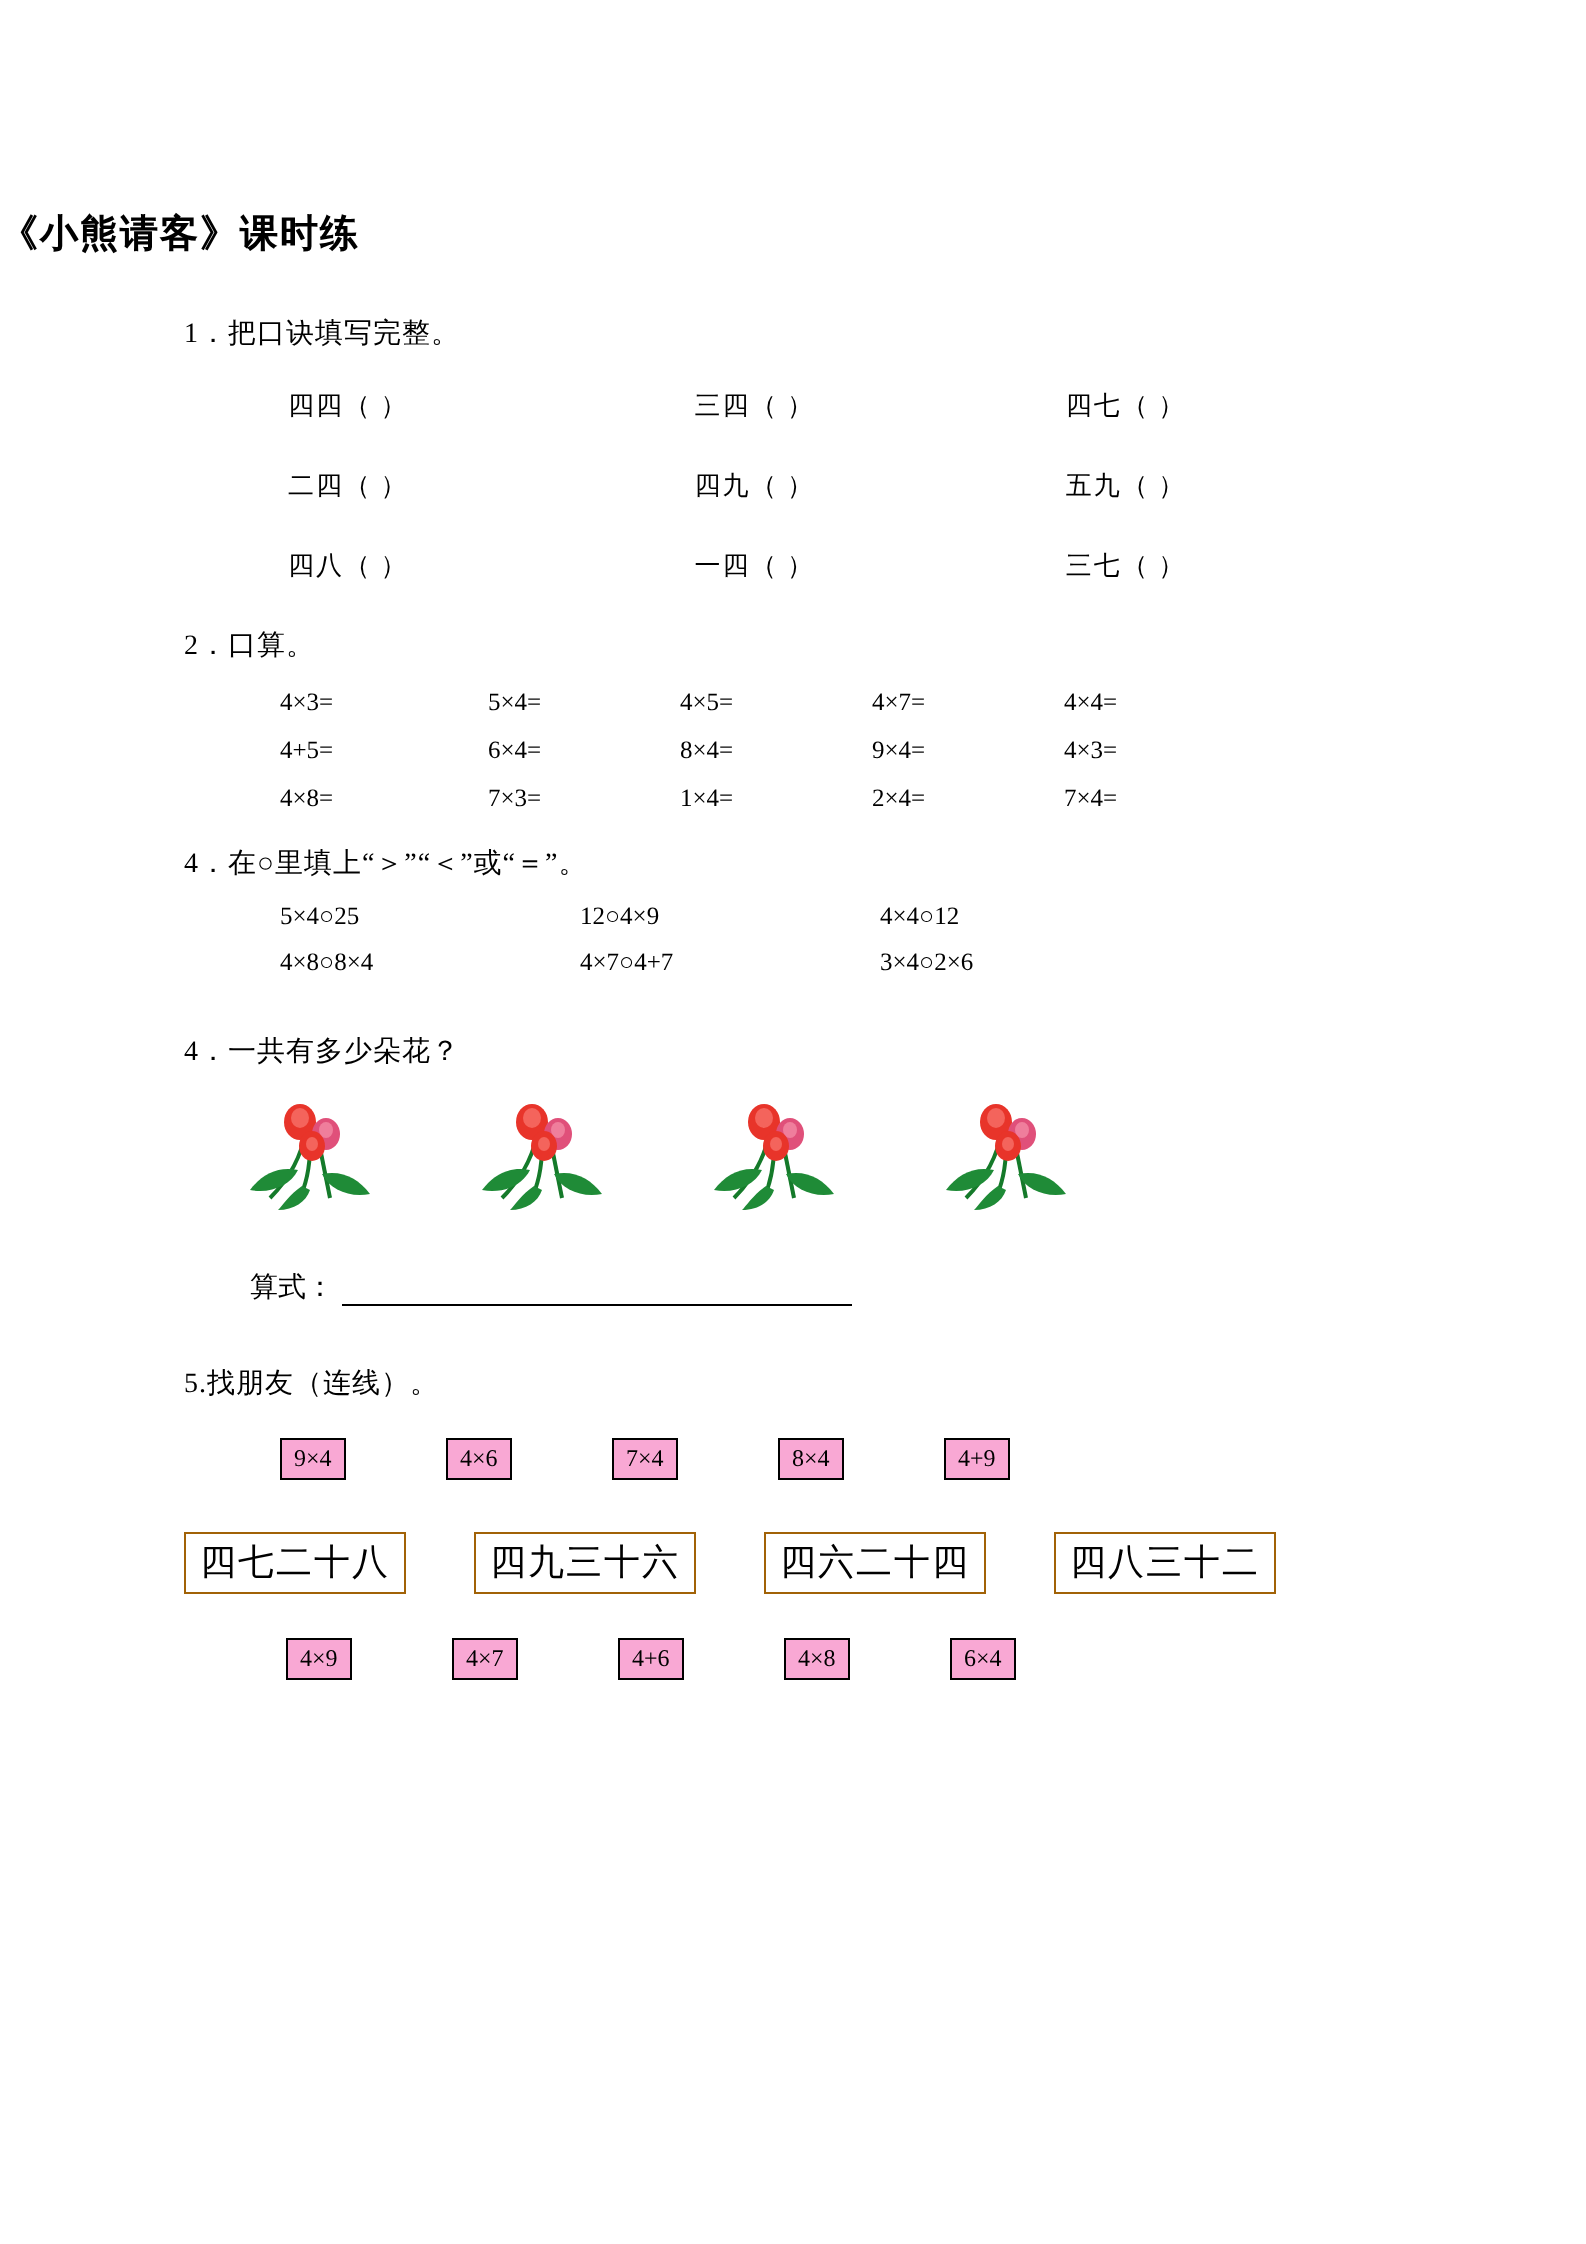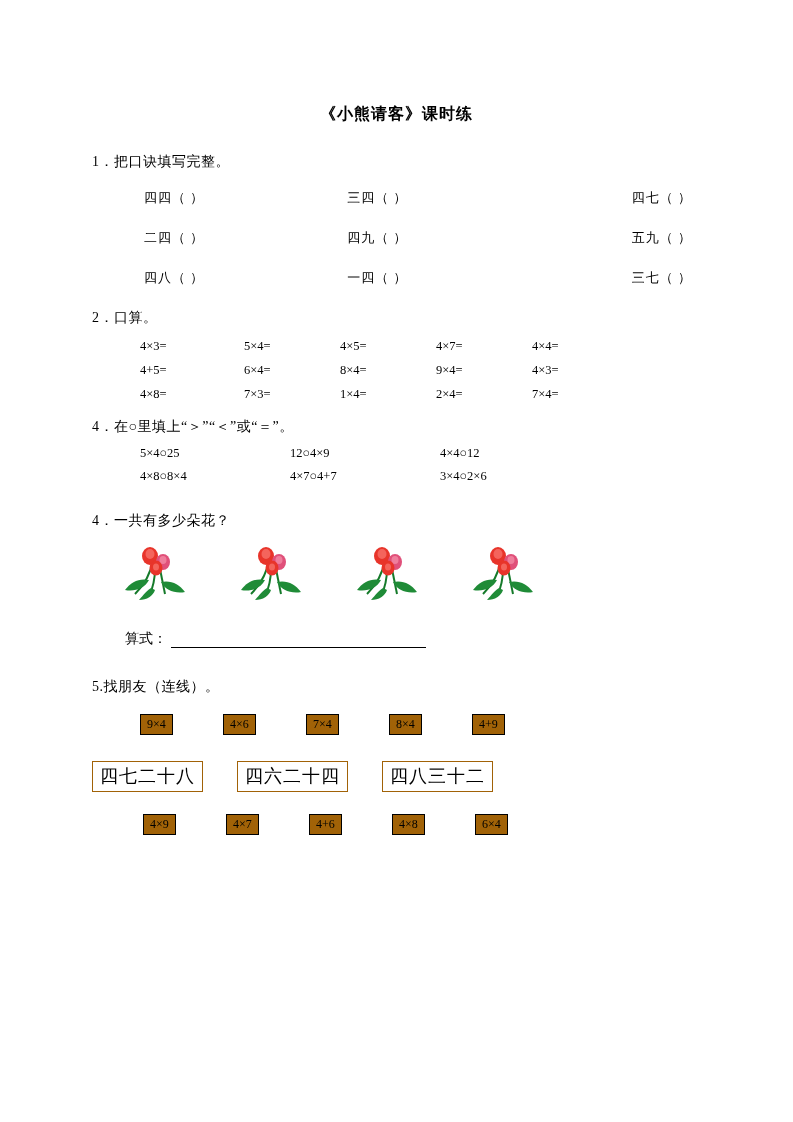--- a/index.html
+++ b/index.html
@@ -16,22 +16,22 @@
     overflow: hidden;
   }
   .page {
     position: relative;
     width: 793px;
     height: 1122px;
     box-sizing: border-box;
     padding: 0;
   }
   .title {
-    text-align: center;
-    font-size: 16px;
+    text-align: left;
+    font-size: 19px;
     font-weight: bold;
     margin-top: 104px;
     letter-spacing: 1px;
   }
 
   .q-head {
     font-size: 14px;
     margin-left: 92px;
     margin-top: 28px;
     letter-spacing: 0.5px;
@@ -47,21 +47,21 @@
     display: flex;
     margin-bottom: 22px;
     font-size: 13px;
   }
   .koujue-cell {
     white-space: nowrap;
     letter-spacing: 1px;
   }
   .koujue-row .koujue-cell:nth-child(1) { width: 230px; padding-left: 52px; }
   .koujue-row .koujue-cell:nth-child(2) { width: 210px; }
-  .koujue-row .koujue-cell:nth-child(3) { width: 180px; text-align: right; }
+  .koujue-row .koujue-cell:nth-child(3) { width: 180px; }
 
   
   .koushan {
     margin-top: 12px;
     margin-left: 140px;
     width: 560px;
     font-size: 12.5px;
   }
   .koushan-row {
     display: flex;
@@ -127,21 +127,21 @@
     margin-left: 92px;
     display: flex;
     width: 620px;
   }
   .match-top .box, .match-bot .box {
     border: 1px solid #000;
     font-size: 12px;
     padding: 3px 6px 4px 6px;
     line-height: 1;
     text-align: center;
-    background: #a16207;
+    background: #f9a8d4;
   }
   .match-top .slot, .match-bot .slot {
     width: 83px;
     display: flex;
     justify-content: flex-start;
   }
   .match-top { margin-left: 140px; }
   .match-top .slot:nth-child(1){ width: 83px; }
   .match-bot { margin-left: 143px; margin-top: 22px; }
 
@@ -319,20 +319,21 @@
     <span class="slot">
         <span class="box">8×4</span>
       </span>
     <span class="slot">
         <span class="box">4+9</span>
       </span>
   </div>
 
   <div class="match-mid">
     <span class="slot"><span class="box">四七二十八</span></span>
+    <span class="slot"><span class="box">四九三十六</span></span>
     <span class="slot"><span class="box">四六二十四</span></span>
     <span class="slot"><span class="box">四八三十二</span></span>
   </div>
 
   <div class="match-bot">
     <span class="slot">
         <span class="box">4×9</span>
       </span>
     <span class="slot">
         <span class="box">4×7</span>

